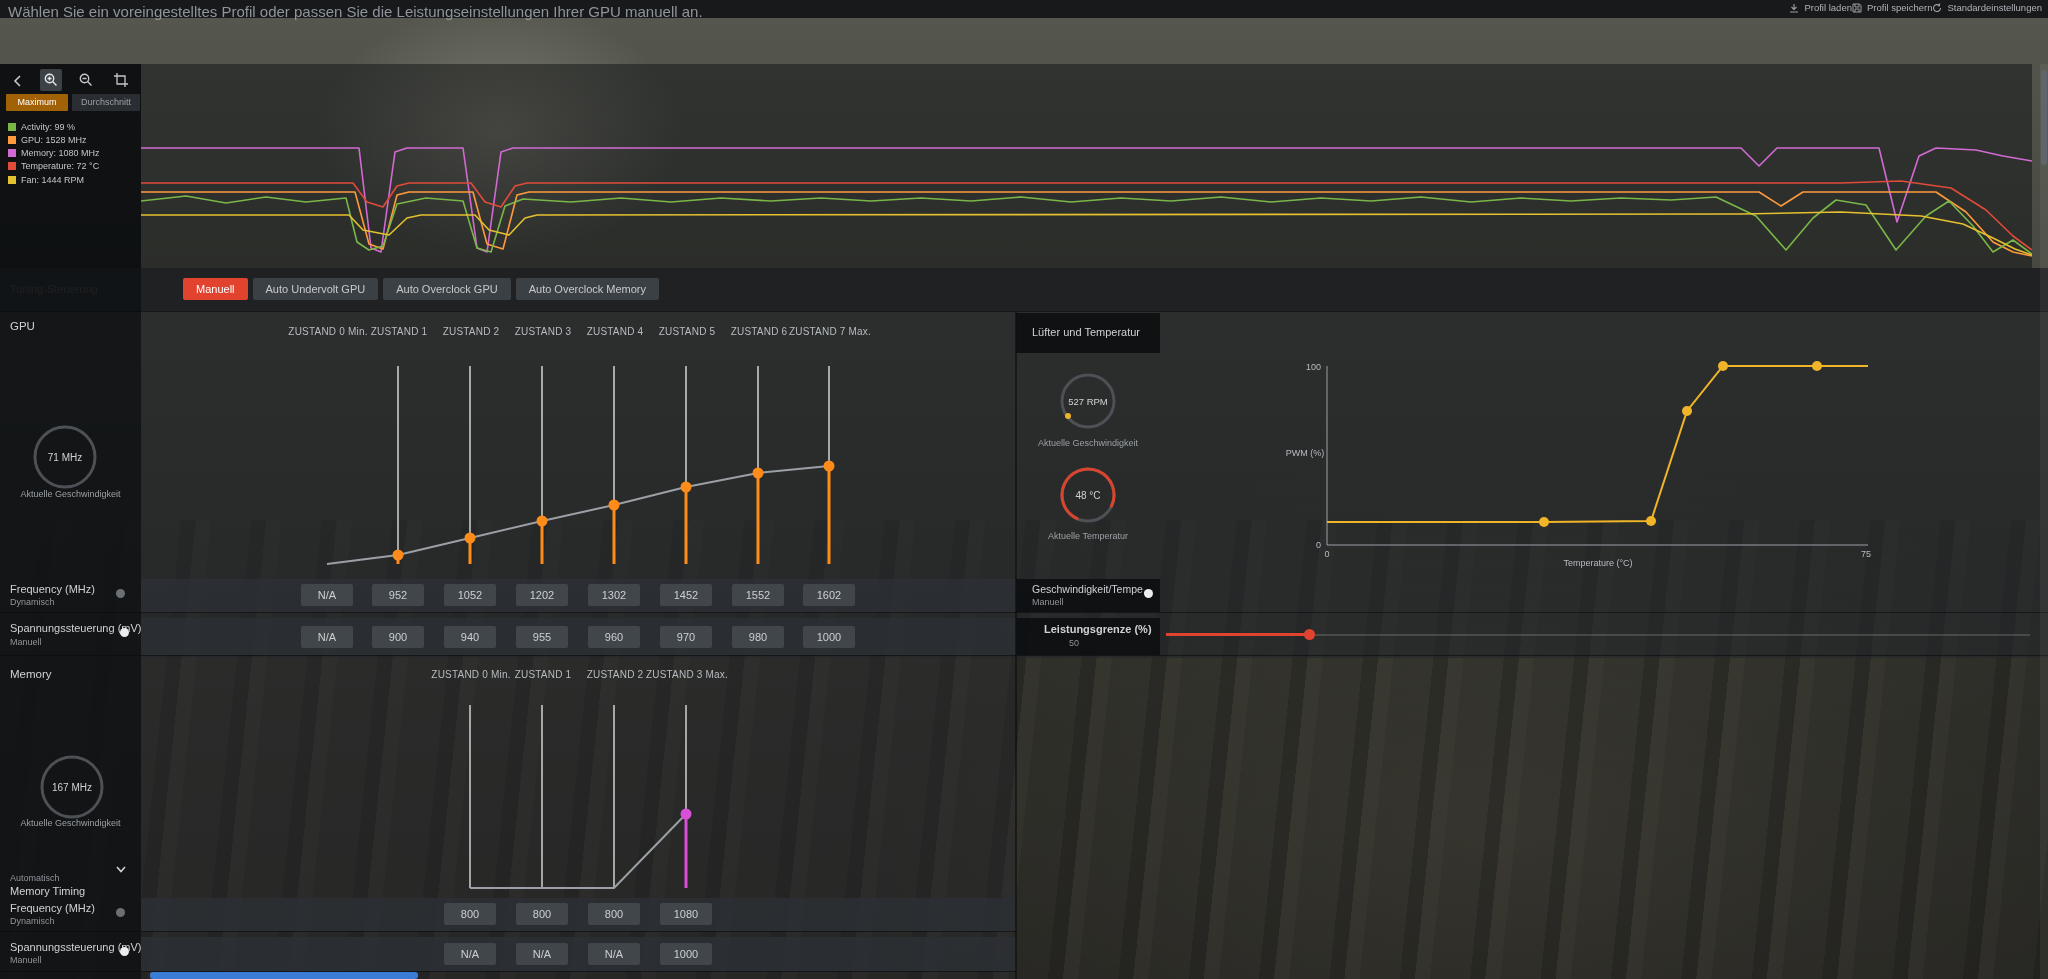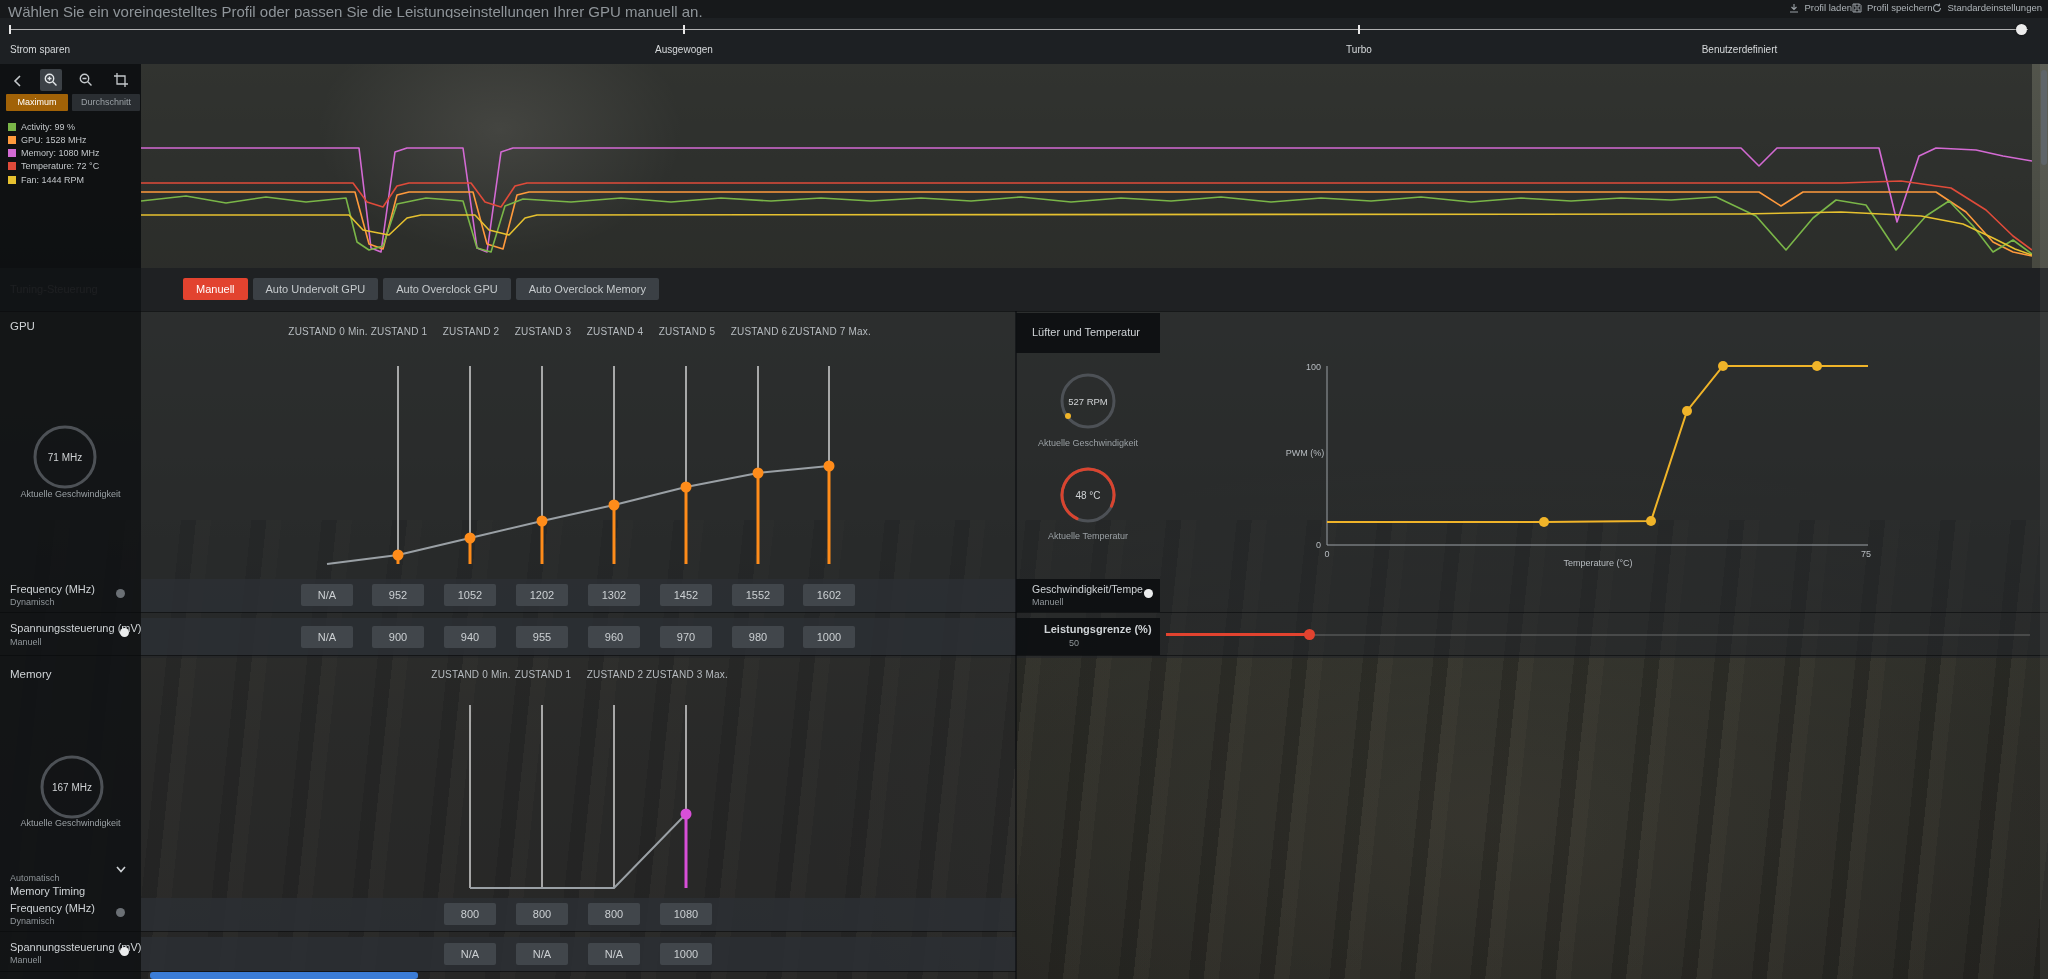--- a/index.html
+++ b/index.html
@@ -70,31 +70,20 @@
       </div>
       <div class="topact">
         <svg width="10" height="10" viewBox="0 0 10 10">
           <path d="M8.5 5 a3.5 3.5 0 1 1 -1.2 -2.6 M7.5 0.6 v2 h-2" stroke="#9aa0a5" stroke-width="1.1" fill="none"></path>
           </svg>
         <span>Standardeinstellungen</span>
       </div>
     </div>
   </div>
 
-  <div class="abs" style="left:0;top:18px;width:2048px;height:46px;background:#1d2023;">
-    <div class="abs" style="left:10px;top:11px;width:2018px;height:1px;background:rgba(255,255,255,.65);"></div>
-    <div class="abs" style="left:9px;top:7px;width:2px;height:9px;background:#e8e8e8;"></div>
-    <div class="abs" style="left:683px;top:7px;width:2px;height:9px;background:#e8e8e8;"></div>
-    <div class="abs" style="left:1358px;top:7px;width:2px;height:9px;background:#e8e8e8;"></div>
-    <div class="abs" style="left:2016px;top:6px;width:11px;height:11px;border-radius:50%;background:#ececec;box-shadow:0 0 3px rgba(0,0,0,.6);"></div>
-    <div class="abs" style="left:10px;top:26px;font-size:10px;color:#d6d9db;">Strom sparen</div>
-    <div class="abs" style="left:634px;top:26px;width:100px;text-align:center;font-size:10px;color:#d6d9db;">Ausgewogen</div>
-    <div class="abs" style="left:1309px;top:26px;width:100px;text-align:center;font-size:10px;color:#d6d9db;">Turbo</div>
-    <div class="abs" style="left:1667px;top:26px;width:145px;text-align:center;font-size:10px;color:#d6d9db;">Benutzerdefiniert</div>
-  </div>
 
   <div class="abs" style="left:141px;top:64px;width:1891px;height:204px;background:rgba(16,18,20,.5);">
     <svg width="1891" height="204" viewBox="0 0 1891 204">
       <polyline class="ln-magenta" fill="none" stroke-width="1.6" stroke-linejoin="round" points="0,84 205,84 218,84 230,184 240,188 254,88 266,84 322,84 336,184 346,188 360,88 372,84 1600,84 1618,102 1636,84 1738,84 1756,158 1778,92 1795,84 1835,86 1862,92 1891,97"></polyline>
       <polyline class="ln-red" fill="none" stroke-width="1.6" stroke-linejoin="round" points="0,119 212,119 226,138 242,143 256,122 268,119 330,119 344,138 360,143 374,122 386,119 1700,119 1760,117 1810,124 1845,146 1872,172 1891,186"></polyline>
       <polyline class="ln-orange" fill="none" stroke-width="1.6" stroke-linejoin="round" points="0,128 214,128 228,180 242,185 256,131 268,128 332,128 346,180 362,185 376,131 388,128 1618,128 1640,142 1662,128 1795,128 1825,148 1852,178 1872,188 1891,192"></polyline>
       <polyline class="ln-green" fill="none" stroke-width="1.6" stroke-linejoin="round" points="0,137 45,132 85,139 125,133 165,138 205,134 216,178 228,186 242,182 256,140 285,134 322,137 336,184 350,188 364,142 382,135 430,138 480,134 530,138 580,134 630,137 680,134 730,137 780,134 830,137 880,133 930,138 980,134 1030,137 1080,133 1130,138 1180,134 1230,137 1280,133 1330,138 1380,134 1430,137 1480,134 1530,136 1575,133 1615,152 1645,186 1672,154 1695,136 1725,141 1755,186 1785,152 1808,137 1832,162 1852,188 1872,176 1891,190"></polyline>
       <polyline class="ln-yellow" fill="none" stroke-width="1.6" stroke-linejoin="round" points="0,151 208,151 222,166 248,171 266,154 280,151 334,151 348,166 368,171 384,154 396,151 1600,150 1700,148 1780,152 1822,160 1852,174 1874,185 1891,191"></polyline>
     </svg>
   </div>

